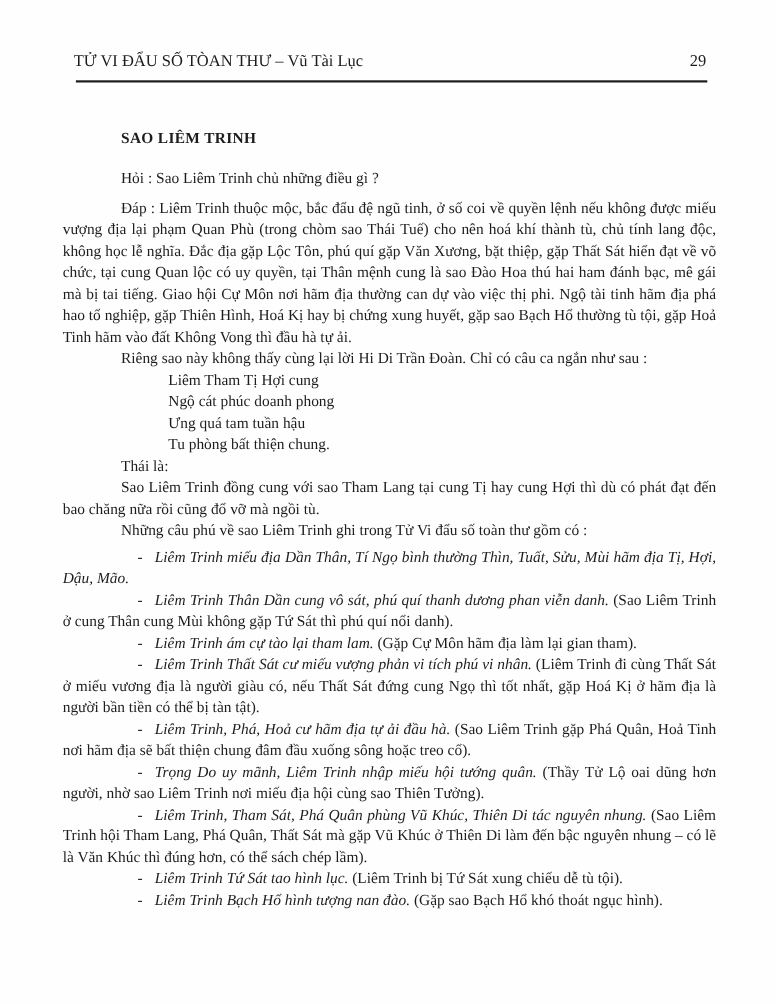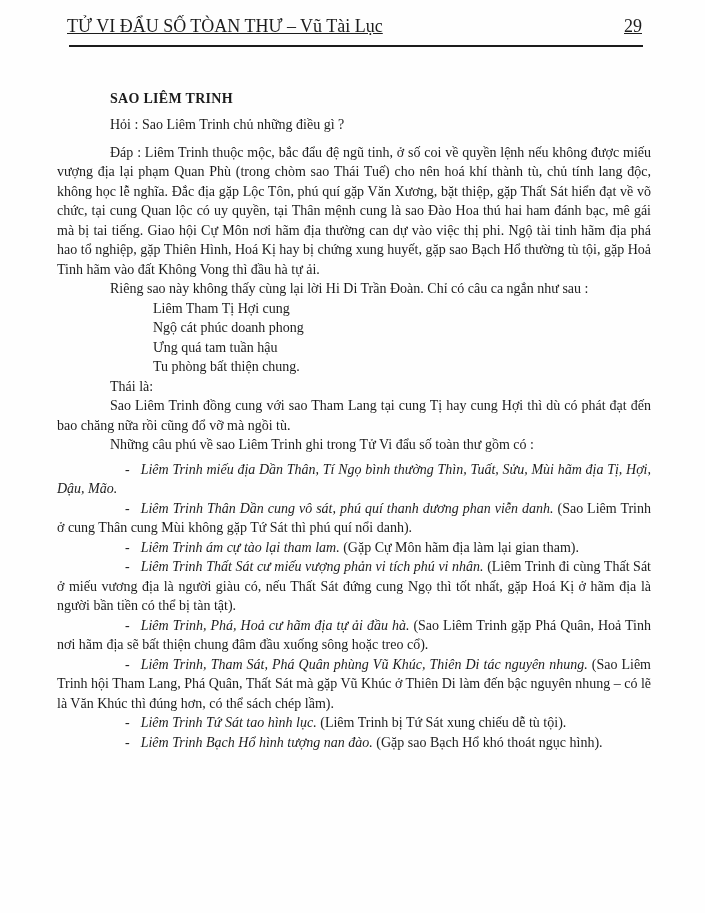--- a/index.html
+++ b/index.html
@@ -2,28 +2,28 @@
 <html lang="vi" style="--ink: #1c1c1c; --paper: #fefefe;"><head>
 <meta charset="utf-8">
 <style>
   html,body{margin:0;padding:0;background:#e9e9e9;}
   .page{
     width:705px;height:913px;margin:0 auto;box-sizing:border-box;overflow:hidden;
     background:var(--paper,#fefefe);color:var(--ink,#1c1c1c);
     font-family:"Liberation Serif","DejaVu Serif",serif;
   }
   .header{display:flex;justify-content:space-between;align-items:baseline;
-    padding:16px 63px 0 67px;font-size:18px;text-decoration:underline;}
+    padding:48px 63px 0 67px;font-size:15px;}
   .rule{border-top:2px solid var(--ink,#222);margin:8px 62px 0 69px;height:0;}
   .content{padding:0 54px 0 57px;font-size:14px;line-height:19.5px;}
   h1.title{font-size:14px;line-height:23px;font-weight:bold;
     margin:40px 0 0 53px;letter-spacing:.3px;}
   .content p{margin:0;text-align:justify;}
   p.indent{text-indent:53px;}
-  p.q{margin-top:5px;}
+  p.q{margin-top:15px;}
   p.gap{margin-top:8px;}
   p.noj{text-align:left;}
   .verse{margin:0;}
   .verse-line{margin-left:96px;}
   p.bullet{text-indent:68px;}
   p.bullet.first{margin-top:5px;}
   .tab{display:inline-block;width:11px;}
   .it{font-style:italic;}
 </style>
 </head>
@@ -48,18 +48,19 @@
           <div class="verse-line">Tu phòng bất thiện chung.</div>
         </div>
         <p class="indent noj"><span>Thái là:</span></p>
         <p class="indent"><span>Sao Liêm Trinh đồng cung với sao Tham Lang tại cung Tị hay cung Hợi thì dù có phát đạt đến bao chăng nữa rồi cũng đổ vỡ mà ngồi tù.</span></p>
         <p class="indent"><span>Những câu phú về sao Liêm Trinh ghi trong Tử Vi đẩu số toàn thư gồm có :</span></p>
         <p class="bullet first"><span>-</span><span class="tab"></span><span class="it">Liêm Trinh miếu địa Dần Thân, Tí Ngọ bình thường Thìn, Tuất, Sửu, Mùi hãm địa Tị, Hợi, Dậu, Mão.</span></p>
         <p class="bullet "><span>-</span><span class="tab"></span><span class="it">Liêm Trinh Thân Dần cung vô sát, phú quí thanh dương phan viễn danh.</span><span> (Sao Liêm Trinh ở cung Thân cung Mùi không gặp Tứ Sát thì phú quí nổi danh).</span></p>
         <p class="bullet "><span>-</span><span class="tab"></span><span class="it">Liêm Trinh ám cự tào lại tham lam.</span><span> (Gặp Cự Môn hãm địa làm lại gian tham).</span></p>
         <p class="bullet "><span>-</span><span class="tab"></span><span class="it">Liêm Trinh Thất Sát cư miếu vượng phản vi tích phú vi nhân.</span><span> (Liêm Trinh đi cùng Thất Sát ở miếu vương địa là người giàu có, nếu Thất Sát đứng cung Ngọ thì tốt nhất, gặp Hoá Kị ở hãm địa là người bần tiền có thể bị tàn tật).</span></p>
         <p class="bullet "><span>-</span><span class="tab"></span><span class="it">Liêm Trinh, Phá, Hoả cư hãm địa tự ải đầu hà.</span><span> (Sao Liêm Trinh gặp Phá Quân, Hoả Tinh nơi hãm địa sẽ bất thiện chung đâm đầu xuống sông hoặc treo cổ).</span></p>
+        <p class="bullet "><span>-</span><span class="tab"></span><span class="it">Trọng Do uy mãnh, Liêm Trinh nhập miếu hội tướng quân.</span><span> (Thầy Tử Lộ oai dũng hơn người, nhờ sao Liêm Trinh nơi miếu địa hội cùng sao Thiên Tưởng).</span></p>
         <p class="bullet "><span>-</span><span class="tab"></span><span class="it">Liêm Trinh, Tham Sát, Phá Quân phùng Vũ Khúc, Thiên Di tác nguyên nhung.</span><span> (Sao Liêm Trinh hội Tham Lang, Phá Quân, Thất Sát mà gặp Vũ Khúc ở Thiên Di làm đến bậc nguyên nhung – có lẽ là Văn Khúc thì đúng hơn, có thể sách chép lầm).</span></p>
         <p class="bullet "><span>-</span><span class="tab"></span><span class="it">Liêm Trinh Tứ Sát tao hình lục.</span><span> (Liêm Trinh bị Tứ Sát xung chiếu dễ tù tội).</span></p>
         <p class="bullet "><span>-</span><span class="tab"></span><span class="it">Liêm Trinh Bạch Hổ hình tượng nan đào.</span><span> (Gặp sao Bạch Hổ khó thoát ngục hình).</span></p>
       </div>
   </div>
 </div>
 
 </body></html>

